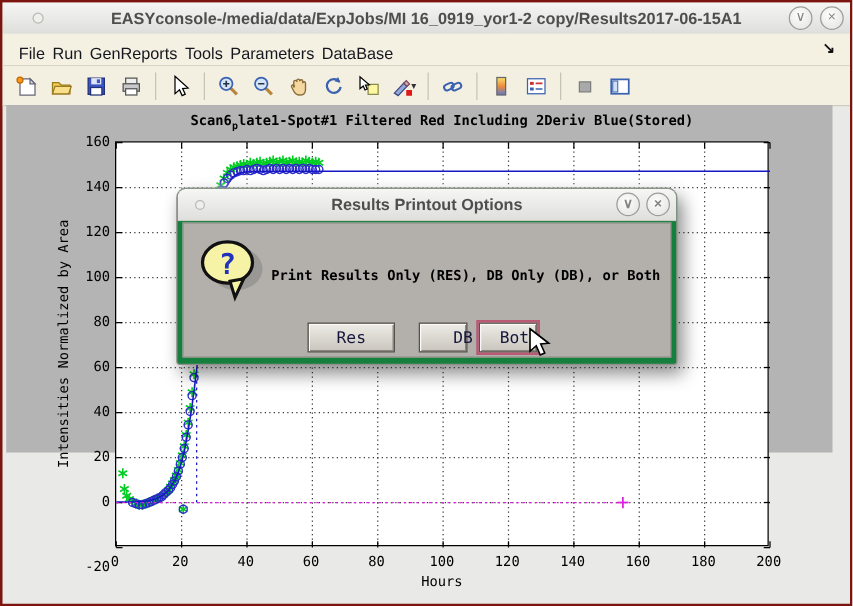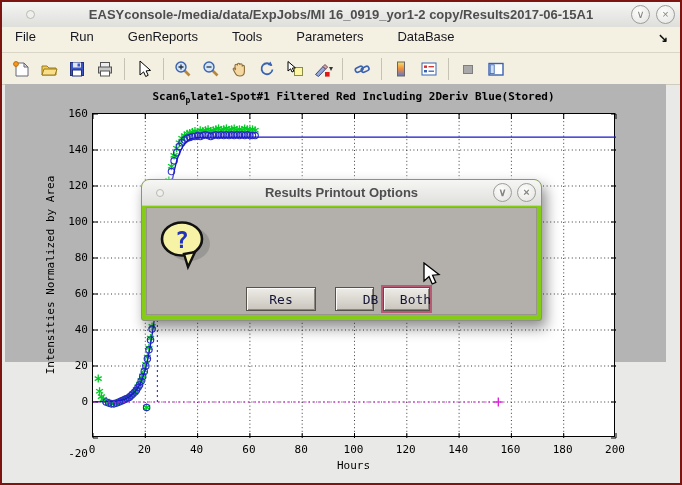--- a/index.html
+++ b/index.html
@@ -13,22 +13,22 @@
     border:1px solid #b9b9b4; border-radius:50%; background:#efefec; }
   .tb-title { flex:1; text-align:center; font-weight:bold; font-size:13px; color:#4e4e4e;
     white-space:nowrap; overflow:hidden; }
   .tb-btns { position:absolute; right:5px; top:3px; display:flex; gap:6px; }
   .round-btn { width:19px; height:19px; border:1px solid #9d9d98; border-radius:50%;
     background:radial-gradient(circle at 40% 35%, #fdfdfc, #e2e2df); color:#85857f;
     font-size:11px; line-height:17px; text-align:center; cursor:default; }
 
   
   .menubar { position:absolute; top:25px; left:0; right:0; height:26px; background:#f4f1e3;
-    border-bottom:1px solid #d9d6c7; display:flex; align-items:flex-start; padding-left:10px;
-    gap:28px; font-size:13px; color:#16161e; }
+    border-bottom:1px solid #d9d6c7; display:flex; align-items:flex-end; padding-left:10px;
+    gap:0; font-size:13px; color:#16161e; }
   .menu-item { padding:2px 3px; }
   .menu-arrow { position:absolute; right:12px; top:4px; font-size:12px; font-weight:bold; color:#111; }
 
   
   .toolbar { position:absolute; top:51px; left:0; right:0; height:32px; background:#f3f0e2;
     border-bottom:1px solid #cfccbe; display:flex; align-items:center; padding-left:6px; gap:2px; }
   .tool { width:26px; height:26px; display:flex; align-items:center; justify-content:center; border-radius:3px; }
   .tsep { width:1px; height:22px; background:#c6c3b4; margin:0 4px; }
   .dd-caret { font-size:8px; color:#333; margin-left:-2px; }
 
@@ -46,22 +46,22 @@
   .x-tick-labels { position:absolute; left:87px; top:359px; width:523px; height:13px; }
   .xtick { position:absolute; transform:translateX(-50%);
     font-family:"DejaVu Sans Mono",monospace; font-size:11px; color:#000; }
   .xlabel { position:absolute; left:87px; top:375px; width:523px; text-align:center;
     font-family:"DejaVu Sans Mono",monospace; font-size:11px; color:#000; }
   .ylabel { position:absolute; left:-104px; top:184px; width:300px; height:14px; text-align:center;
     transform:rotate(-90deg); font-family:"DejaVu Sans Mono",monospace; font-size:11px; color:#000; }
 
   
   .dialog { position:absolute; left:139px; top:148px; width:401px; height:142px;
-    background:#84cc16; border:1px solid #8f8f8a; border-radius:8px 8px 3px 3px;
-    box-shadow:4px 7px 14px rgba(0,0,0,.45), -2px -2px 8px rgba(255,255,255,.5); z-index:10;margin-top:29px; }
+    background:#15803d; border:1px solid #8f8f8a; border-radius:8px 8px 3px 3px;
+    box-shadow:4px 7px 14px rgba(0,0,0,.45), -2px -2px 8px rgba(255,255,255,.5); z-index:10; }
   .dialog-titlebar { position:relative; height:26px; background:linear-gradient(#f6f6f4,#dfdfdc);
     border-bottom:1px solid #c9c9c4; border-radius:7px 7px 0 0; display:flex; align-items:center;
     justify-content:center; font-weight:bold; font-size:13px; color:#4e4e4e; }
   .dialog-orb { position:absolute; left:14px; top:9px; width:8px; height:8px;
     border:1px solid #b9b9b4; border-radius:50%; background:#efefec; }
   .dialog-btns { position:absolute; right:5px; top:3px; display:flex; gap:5px; }
   .dialog-body { position:absolute; left:4px; right:4px; top:27px; bottom:5px;
     background:#b3b0ac; border:1px solid #98958f; }
   .dlg-msg { position:absolute; left:70px; top:35px; font-family:"DejaVu Sans Mono",monospace;
     font-size:11px; font-weight:bold; color:#000; white-space:nowrap; }
@@ -607,20 +607,21 @@
         <span class="round-btn"><span>×</span></span>
       </span>
     </div>
     <div class="dialog-body">
       <svg class="bubble" width="56" height="54" viewBox="0 0 56 54">
         <ellipse cx="28" cy="23" rx="21" ry="17" fill="rgba(80,80,80,0.25)" transform="translate(4,3)"></ellipse>
         <ellipse cx="25" cy="21" rx="20" ry="16.5" fill="#f7f3a6" stroke="#111" stroke-width="2.6"></ellipse>
         <path d="M27 36 L31 49 L38 34 Z" fill="#f7f3a6" stroke="#111" stroke-width="2.4"></path>
         <text x="25" y="30" text-anchor="middle" font-family="DejaVu Sans Mono, monospace" font-size="23" font-weight="bold" fill="#2233bb">?</text>
       </svg>
+      <div class="dlg-msg">Print Results Only (RES), DB Only (DB), or Both</div>
       <div class="dlg-btn" style="left:99px; width:70px;">Res</div>
       <div class="dlg-btn" style="left:188px; width:39px;padding-left:32px;">DB</div>
       <div class="dlg-btn focused" style="left:236px; width:47px;padding-left:18px;">Both</div>
     </div>
   </div>
 
   <svg class="cursor-overlay" width="22" height="24" viewBox="0 0 22 24">
     <path d="M2 1 L2 19 L7 14.6 L10.2 22 L13.8 20.4 L10.6 13.2 L17 12.6 Z" fill="#fff" stroke="#000" stroke-width="1.3"></path>
   </svg>
 

